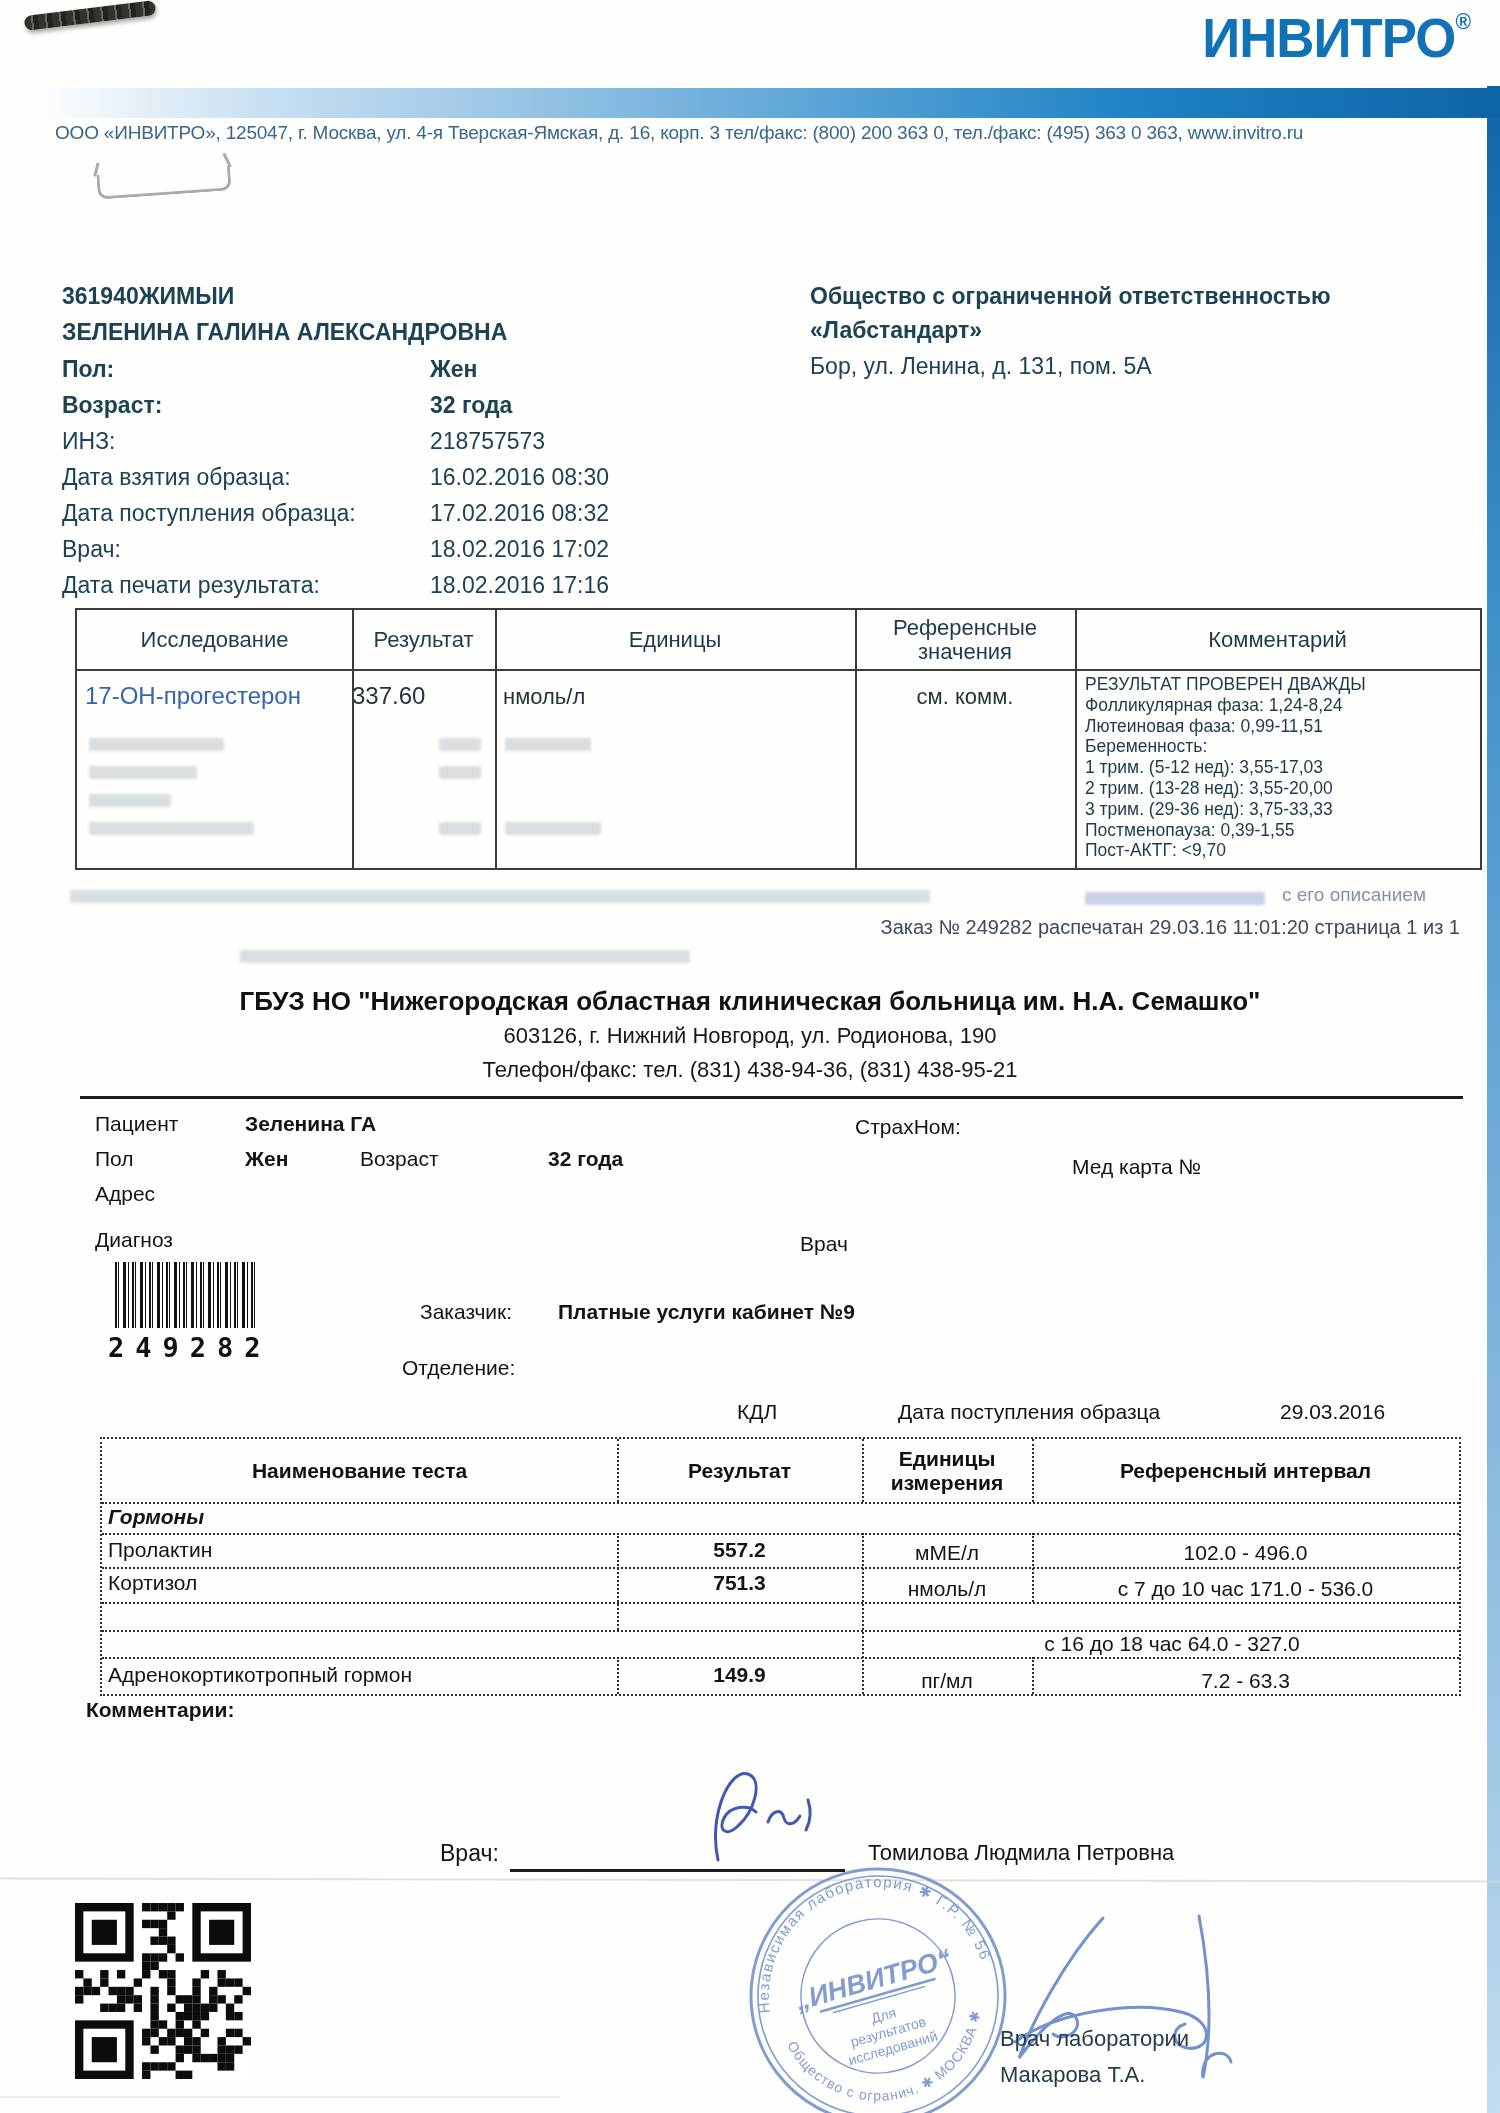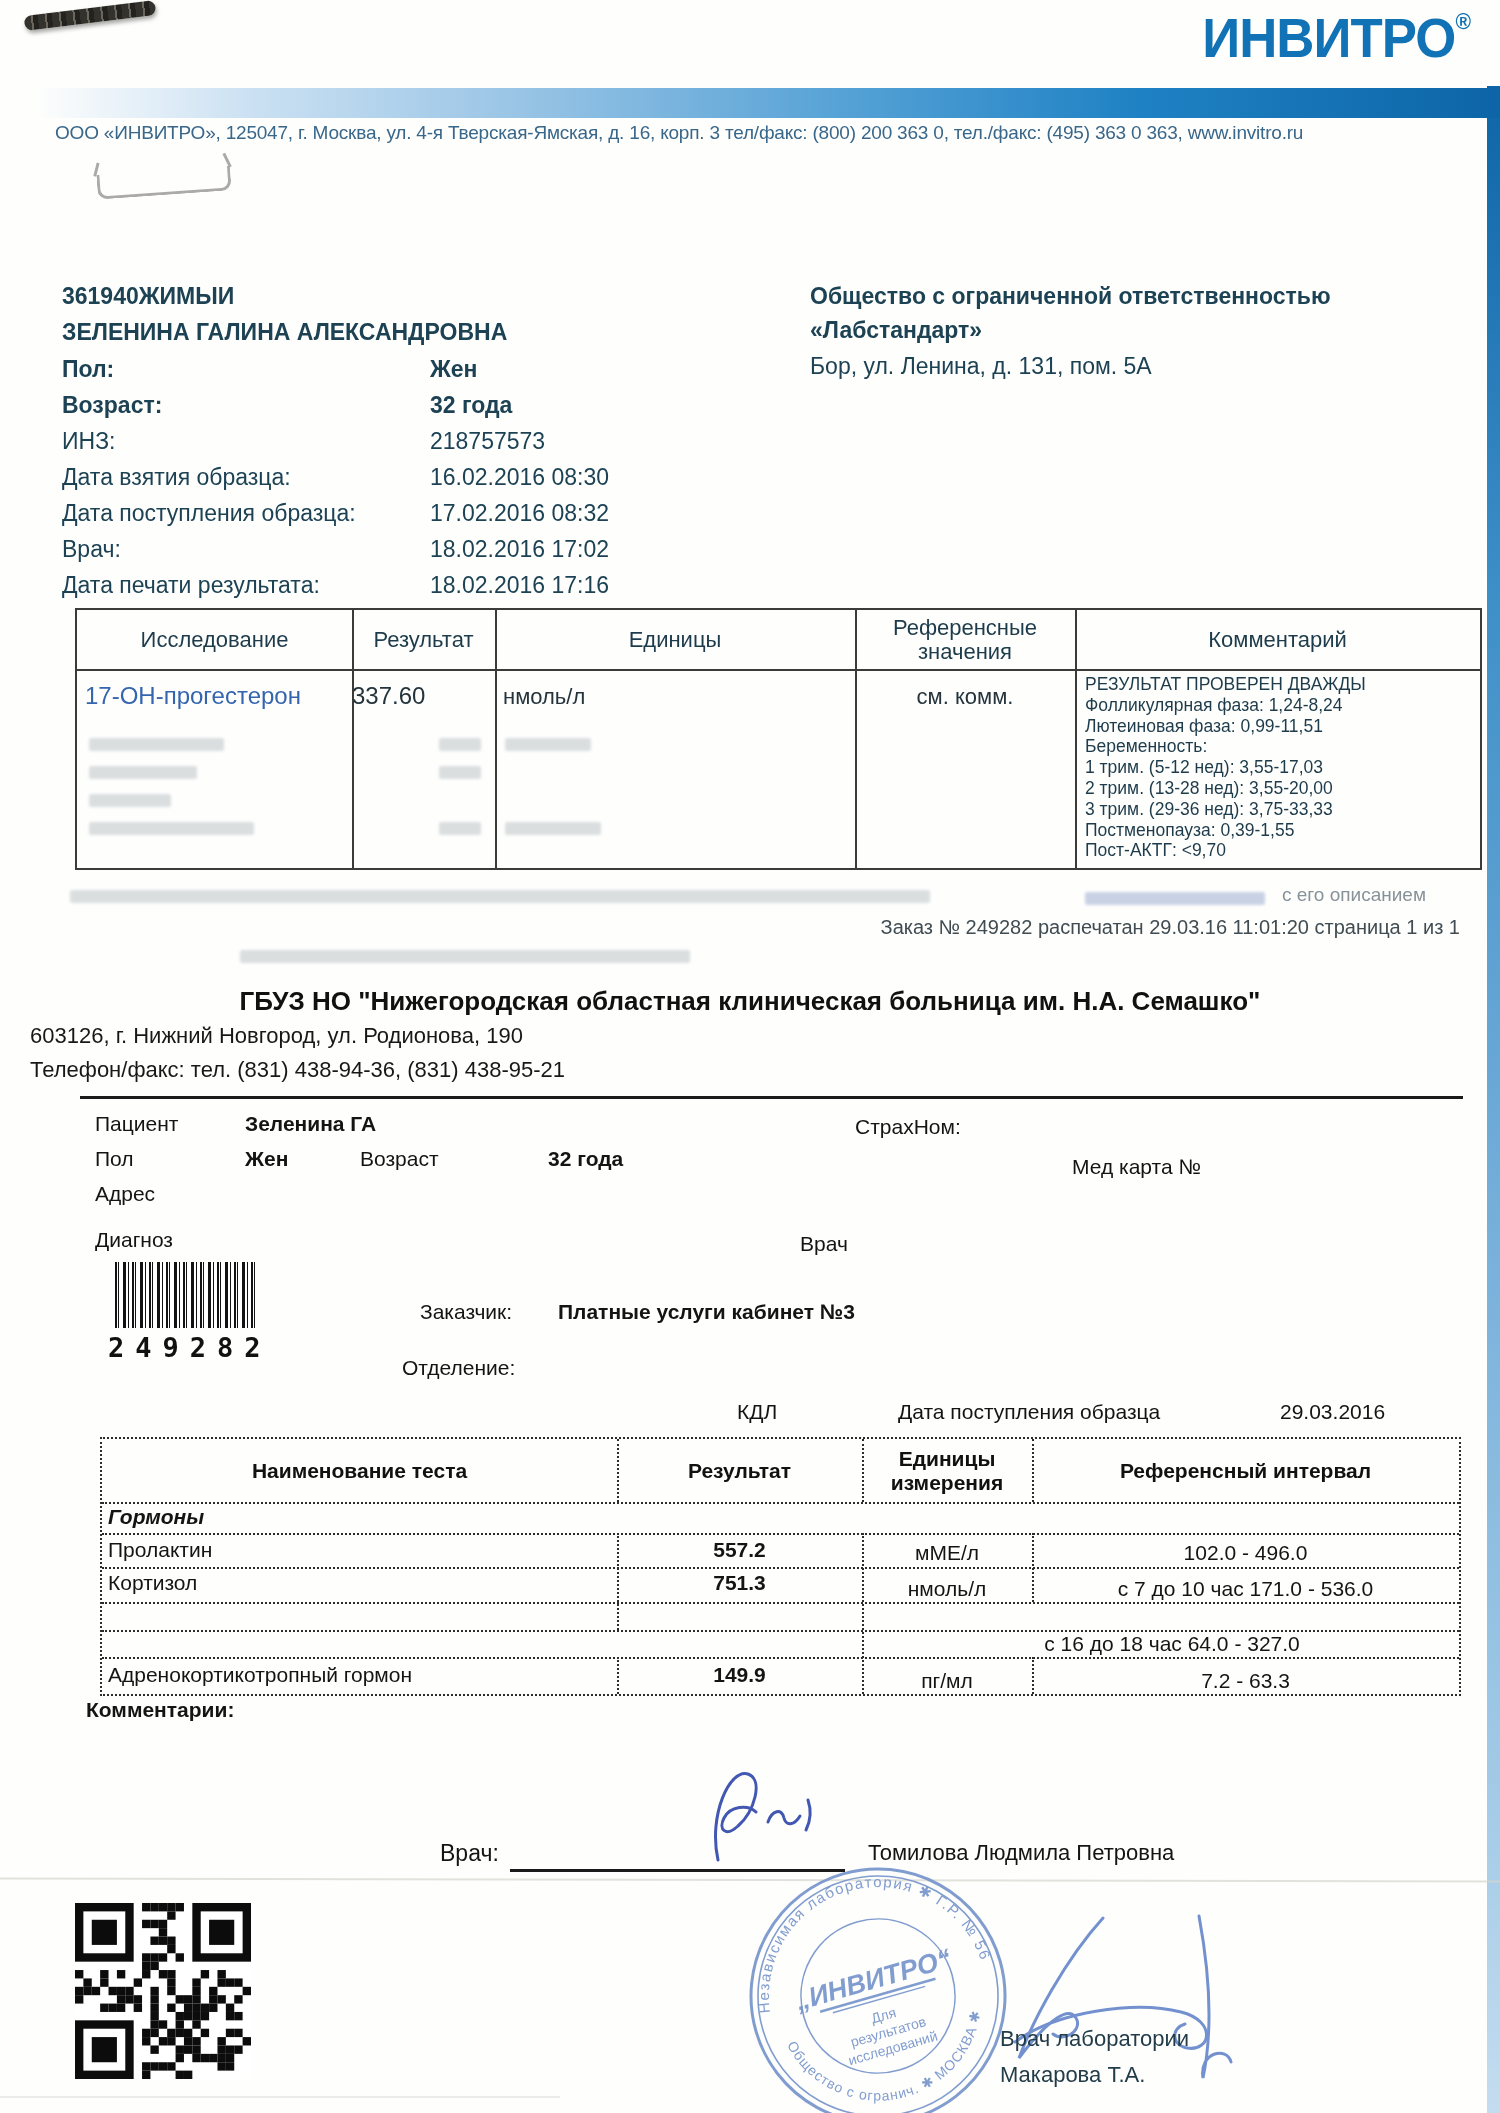--- a/index.html
+++ b/index.html
@@ -38,21 +38,21 @@
   .t1row{font-size:24px;}
   .cmt{font-size:17.5px;line-height:20.8px;color:#1d3b4a;}
   .blue{color:#3565ae;}
   
   .ghost{position:absolute;background:#8a969c;opacity:.30;filter:blur(1.6px);height:13px;border-radius:2px;}
   .ghostblue{background:#7a92c0;opacity:.4;}
   .ghosttext{position:absolute;color:#6a7880;opacity:.8;font-size:19px;}
   
   .blk{color:#141414;}
   .hname{left:30px;top:986px;width:1440px;text-align:center;font-size:26px;font-weight:bold;color:#111;}
-  .hline2{left:30px;width:1440px;text-align:left;font-size:22px;color:#181818;}
+  .hline2{left:30px;width:1440px;text-align:center;font-size:22px;color:#181818;}
   .rule{left:80px;top:1096px;width:1383px;height:3px;background:#1a1a1a;}
   .fs21{font-size:21px;}
   
   .barcode{left:115px;top:1262px;width:142px;height:66px;background:
     repeating-linear-gradient(90deg,#121212 0 2px,#fff 2px 3px,#121212 3px 4px,#fff 4px 8px,#121212 8px 11px,#fff 11px 13px,#121212 13px 14px,#fff 14px 17px);}
   .bcnum{left:108px;top:1332px;width:170px;font-family:"DejaVu Sans Mono",monospace;font-weight:bold;
     font-size:27px;letter-spacing:11px;color:#111;}
   
   .t2{left:100px;top:1437px;width:1357px;height:255px;border:2px dotted #2c2c2c;}
   .dv{position:absolute;width:0;border-left:2px dotted #2c2c2c;}
@@ -163,21 +163,21 @@
   <div class="abs blk fs21 b" style="left:548px;top:1147px">32 года</div>
   <div class="abs blk fs21" style="left:1072px;top:1155px">Мед карта №</div>
   <div class="abs blk fs21" style="left:95px;top:1182px">Адрес</div>
   <div class="abs blk fs21" style="left:95px;top:1228px">Диагноз</div>
   <div class="abs blk fs21" style="left:800px;top:1232px">Врач</div>
 
   <div class="abs barcode"></div>
   <div class="abs bcnum">249282</div>
 
   <div class="abs blk fs21" style="left:420px;top:1300px">Заказчик:</div>
-  <div class="abs blk fs21 b" style="left:558px;top:1300px">Платные услуги кабинет №3</div>
+  <div class="abs blk fs21 b" style="left:558px;top:1300px">Платные услуги кабинет №9</div>
   <div class="abs blk fs21" style="left:402px;top:1356px">Отделение:</div>
   <div class="abs blk fs21" style="left:737px;top:1400px">КДЛ</div>
   <div class="abs blk fs21" style="left:898px;top:1400px">Дата поступления образца</div>
   <div class="abs blk fs21" style="left:1280px;top:1400px">29.03.2016</div>
 
   <div class="abs t2">
 
     <div class="dv" style="left:515px;top:0;height:63px"></div>
     <div class="dv" style="left:515px;top:94px;height:97px"></div>
     <div class="dv" style="left:515px;top:218px;height:37px"></div>

